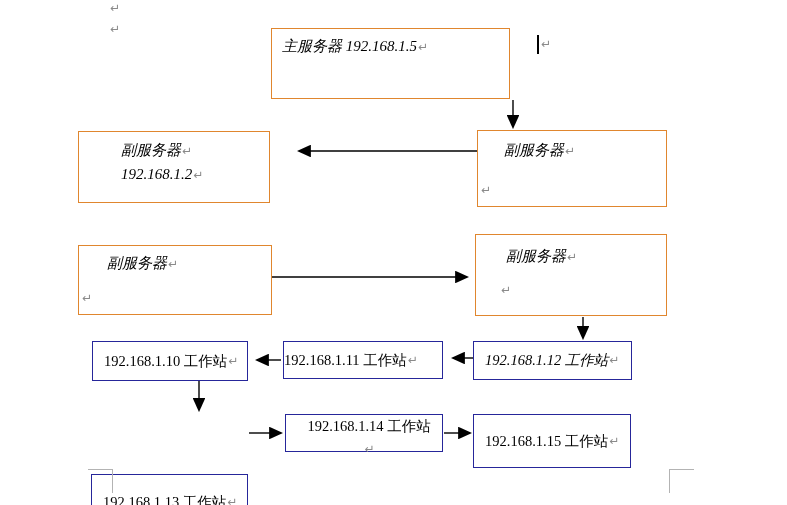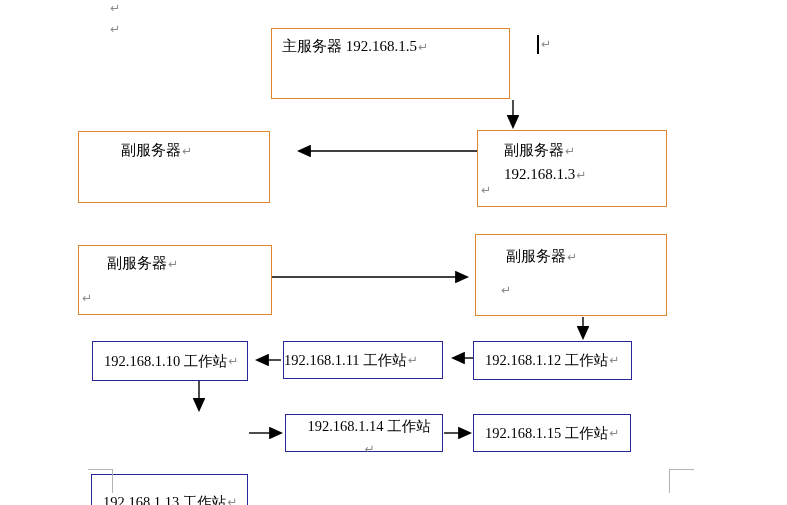--- a/index.html
+++ b/index.html
@@ -25,20 +25,21 @@
 
   .node {
     position: absolute;
     background: #ffffff;
     box-sizing: border-box;
     font-size: 15px;
     line-height: 23px;
   }
   .server {
     border: 1.5px solid var(--server-border, #e0862e);
+    font-style: italic;
   }
   .workstation {
     border: 1.5px solid var(--workstation-border, #26269a);
     display: flex;
     align-items: center;
     font-size: 14.5px;
   }
   .pilcrow {
     color: var(--pilcrow, #8a8a8a);
     font-size: 12px;
@@ -75,41 +76,41 @@
   }
 
   
   #main-server   { left: 271px; top: 28px;  width: 239px; height: 71px; padding: 6px 0 0 10px; }
   #sub-server-2  { left: 78px;  top: 131px; width: 192px; height: 72px; padding: 7px 0 0 42px; }
   #sub-server-3  { left: 477px; top: 130px; width: 190px; height: 77px; padding: 8px 0 0 26px; }
   #sub-server-4  { left: 78px;  top: 245px; width: 194px; height: 70px; padding: 6px 0 0 28px; }
   #sub-server-6  { left: 475px; top: 234px; width: 192px; height: 82px; padding: 10px 0 0 30px; }
   #workstation-10 { left: 92px;  top: 341px; width: 156px; height: 40px; padding-left: 11px; }
   #workstation-11 { left: 283px; top: 341px; width: 160px; height: 38px; padding-left: 0; }
-  #workstation-12 { left: 473px; top: 341px; width: 159px; height: 39px; padding-left: 11px; }
+  #workstation-12 { left: 473px; top: 341px; width: 159px; height: 39px; padding-left: 11px; font-style: italic; }
   #workstation-13 { left: 91px;  top: 429px; width: 157px; height: 56px; padding-left: 11px; margin-top: 45px; }
   #workstation-14 { left: 285px; top: 414px; width: 158px; height: 38px; padding-left: 10px; flex-direction: column; }
-  #workstation-15 { left: 473px; top: 414px; width: 158px; height: 38px; padding-left: 11px; }
+  #workstation-15 { left: 473px; top: 414px; width: 158px; height: 54px; padding-left: 11px; }
 </style>
 </head>
 <body>
 
 <div class="page">
 
   <div class="node server" id="main-server">
     <span>主服务器 192.168.1.5</span><span class="pilcrow">↵</span>
   </div>
 
   <div class="node server" id="sub-server-2">
     <div><span>副服务器</span><span class="pilcrow">↵</span></div>
+    <div><span>192.168.1.2</span><span class="pilcrow">↵</span></div>
   </div>
 
   <div class="node server" id="sub-server-3">
     <div><span>副服务器</span><span class="pilcrow">↵</span></div>
-    <div><span>192.168.1.3</span><span class="pilcrow">↵</span></div>
   </div>
 
   <div class="node server" id="sub-server-4">
     <div><span>副服务器</span><span class="pilcrow">↵</span></div>
   </div>
 
   <div class="node server" id="sub-server-6">
     <div><span>副服务器</span><span class="pilcrow">↵</span></div>
   </div>
 

